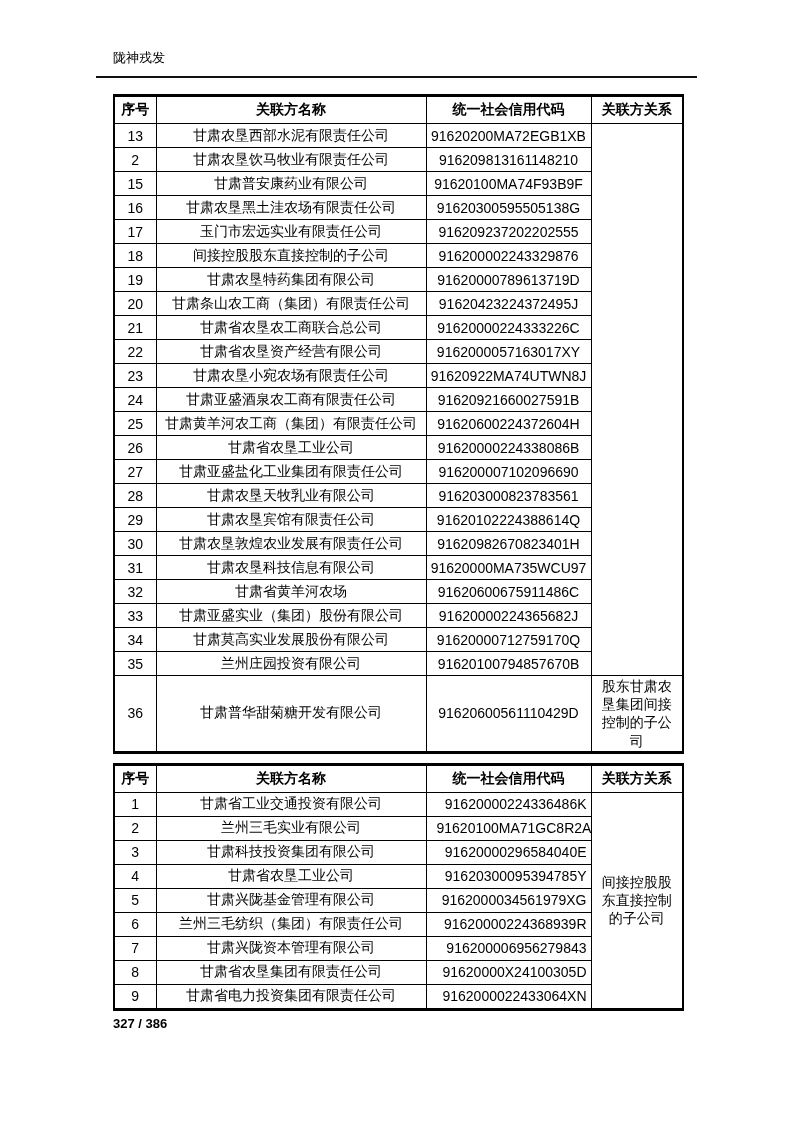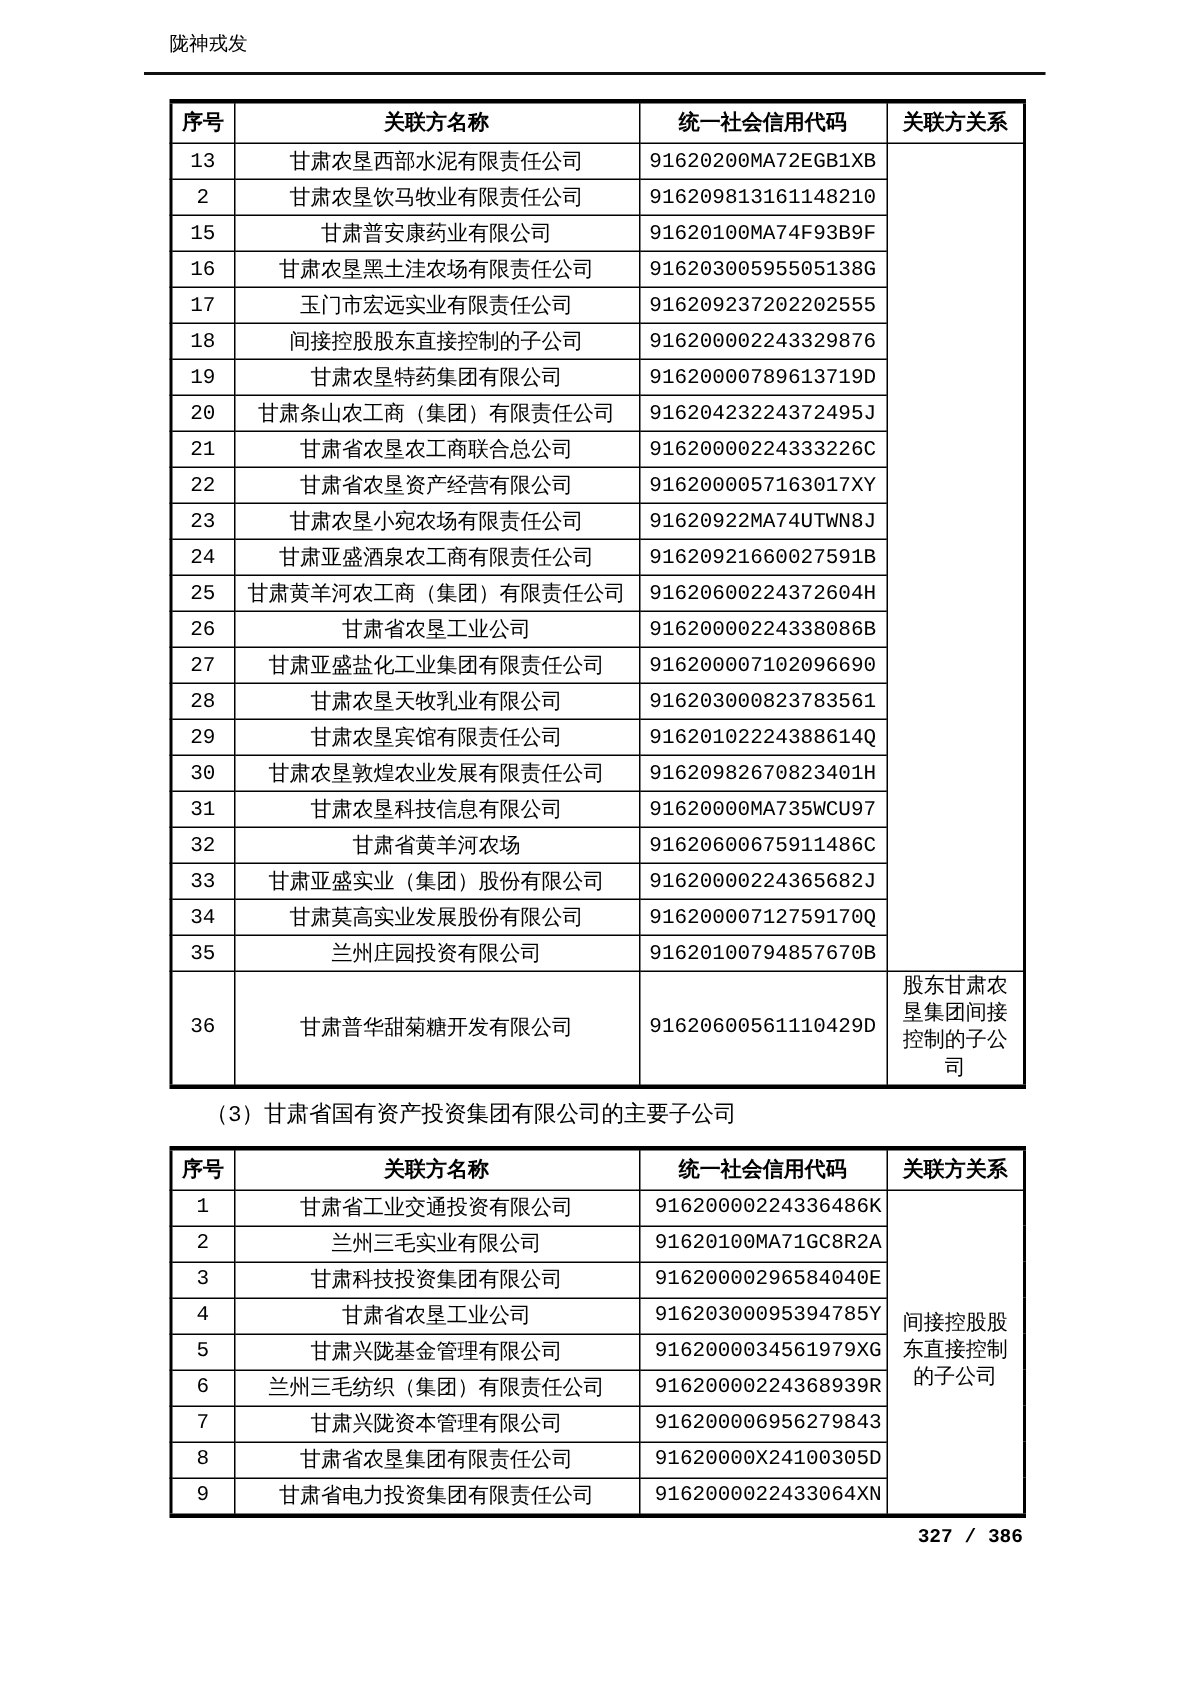--- a/index.html
+++ b/index.html
@@ -2,23 +2,23 @@
 <html><head>
 <meta charset="utf-8">
 <style>
   html, body { margin: 0; padding: 0; background: #ffffff; }
   .page {
     position: relative;
     width: 793px;
     height: 1122px;
     background: #ffffff;
     color: #000000;
-    font-family: Liberation Mono, monospace;
+    font-family: Liberation Sans, sans-serif;
     box-sizing: border-box;
-    padding-top: 22px;
+    padding-top: 50px;
     overflow: hidden;
   }
   .content { width: 569px; margin-left: 113px; }
 
   .doc-header {
     display: flex;
     justify-content: space-between;
     align-items: baseline;
     font-size: 13px;
     line-height: 16px;
@@ -50,42 +50,41 @@
     overflow: hidden;
   }
   table.rel-table th {
     font-weight: bold;
     height: 24px;
     font-size: 14px;
     margin-left: 23px;
   }
   td.cell-name { text-align: left; padding-left: 7px; }
   td.cell-code { text-align: center; }
-  table.code-left td.cell-code { text-align: center; padding-left: 10px; }
+  table.code-left td.cell-code { text-align: right; padding-left: 10px; }
   td.cell-rel {
     font-size: 14px;
     line-height: 1.3;
     padding: 2px 3px;
     vertical-align: middle;
     margin-top: 10px;
   }
 
   .section-heading {
     margin: 7px 0 0 24px;
     font-size: 15px;
     line-height: 22px;
     font-weight: normal;
   }
   table.t2 { margin-top: 9px; }
 
   .page-number {
     width: 569px;
     margin-left: 113px;
     margin-top: 5px;
-    text-align: right;
     font-weight: bold;
     font-size: 13px;
   }
 </style>
 </head>
 <body>
 
 <div class="page">
   <div class="content">
     <div class="doc-header">
@@ -227,21 +226,20 @@
             <td class="cell-code">91620100794857670B</td>
           </tr>
           <tr>
             <td class="cell-no">36</td>
             <td class="cell-name">甘肃普华甜菊糖开发有限公司</td>
             <td class="cell-code">91620600561110429D</td>
             <td class="cell-rel" rowspan="1">股东甘肃农垦集团间接控制的子公司</td>
           </tr>
         </tbody>
       </table>
-    <h3 class="section-heading">（3）甘肃省国有资产投资集团有限公司的主要子公司</h3>
     <table class="rel-table t2 code-left" id="table2">
         <colgroup>
           <col style="width: 42px;">
           <col style="width: 270px;">
           <col style="width: 165px;">
           <col style="width: 92px;">
         </colgroup>
         <thead>
           <tr>
             <th>序号</th>

